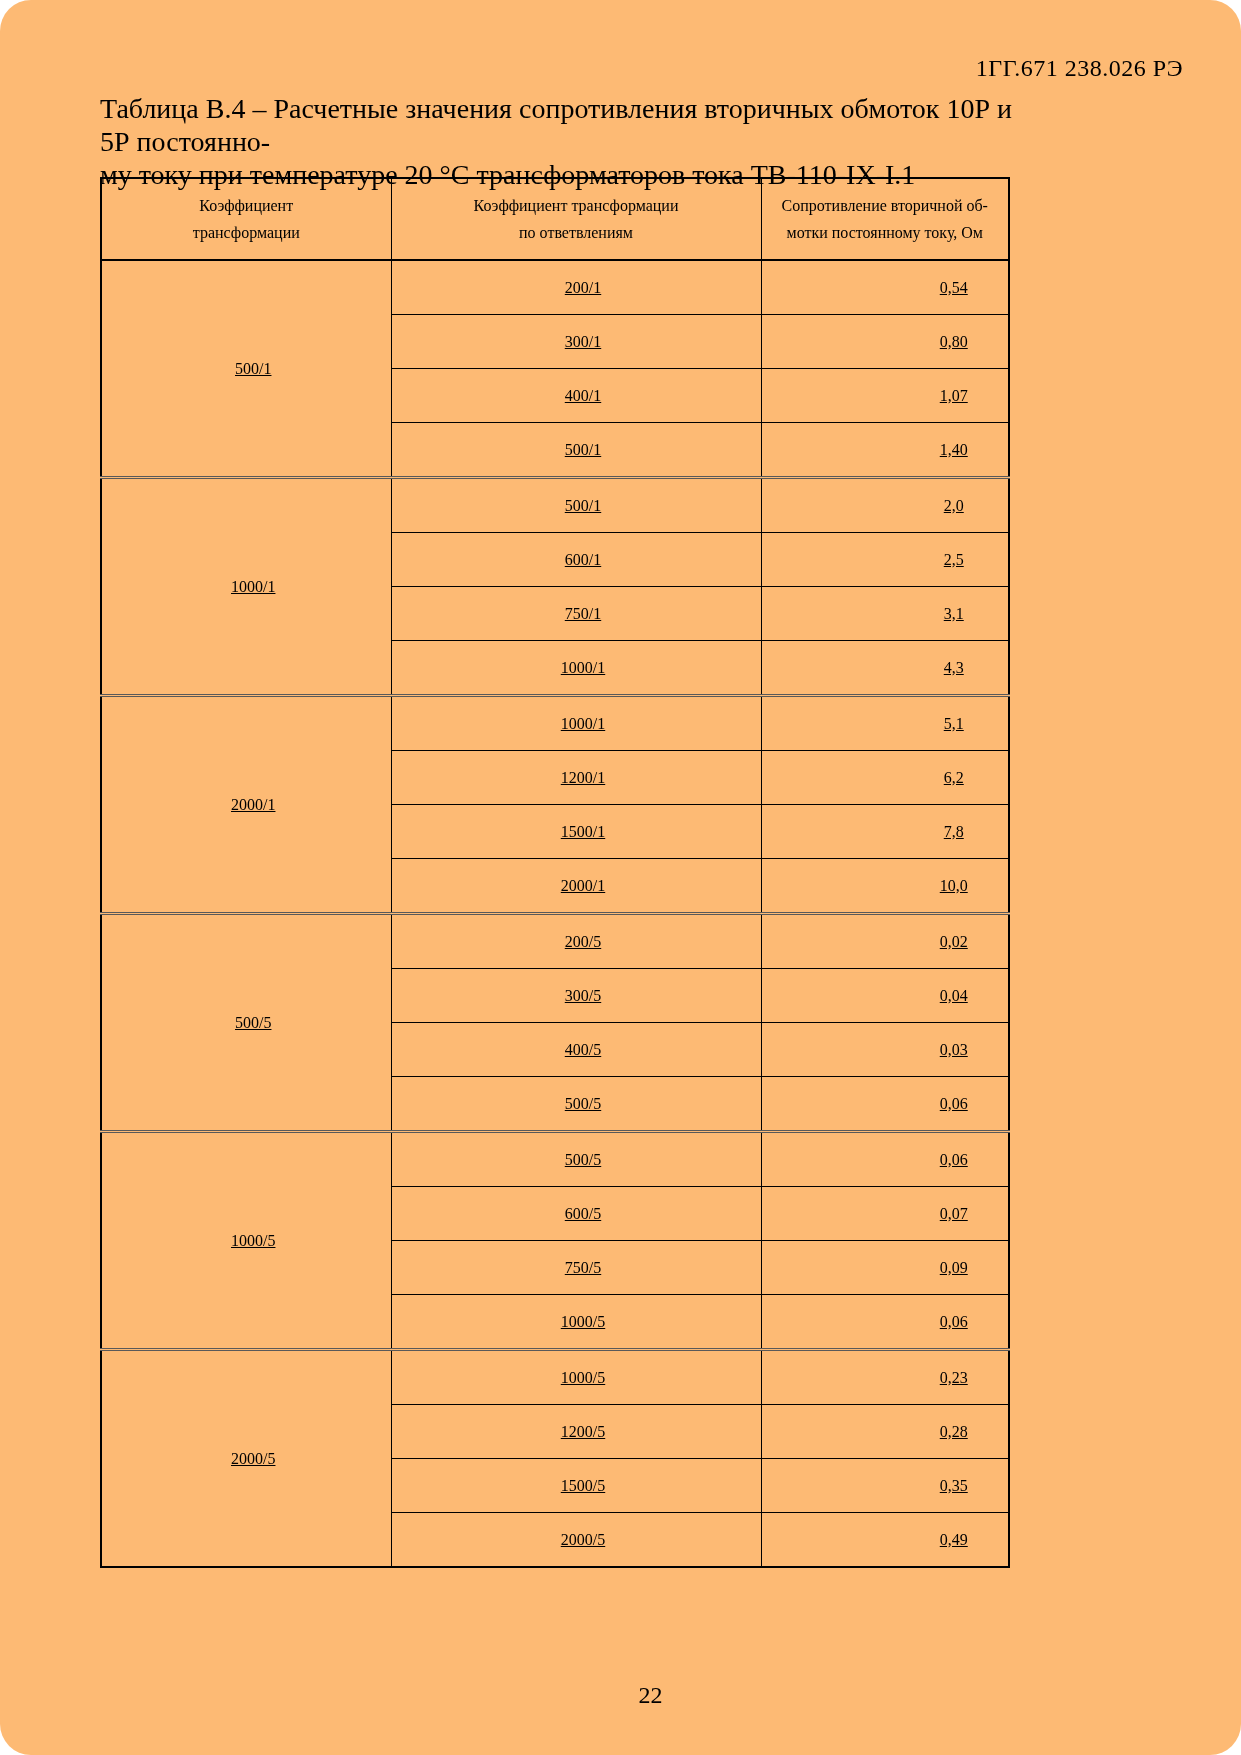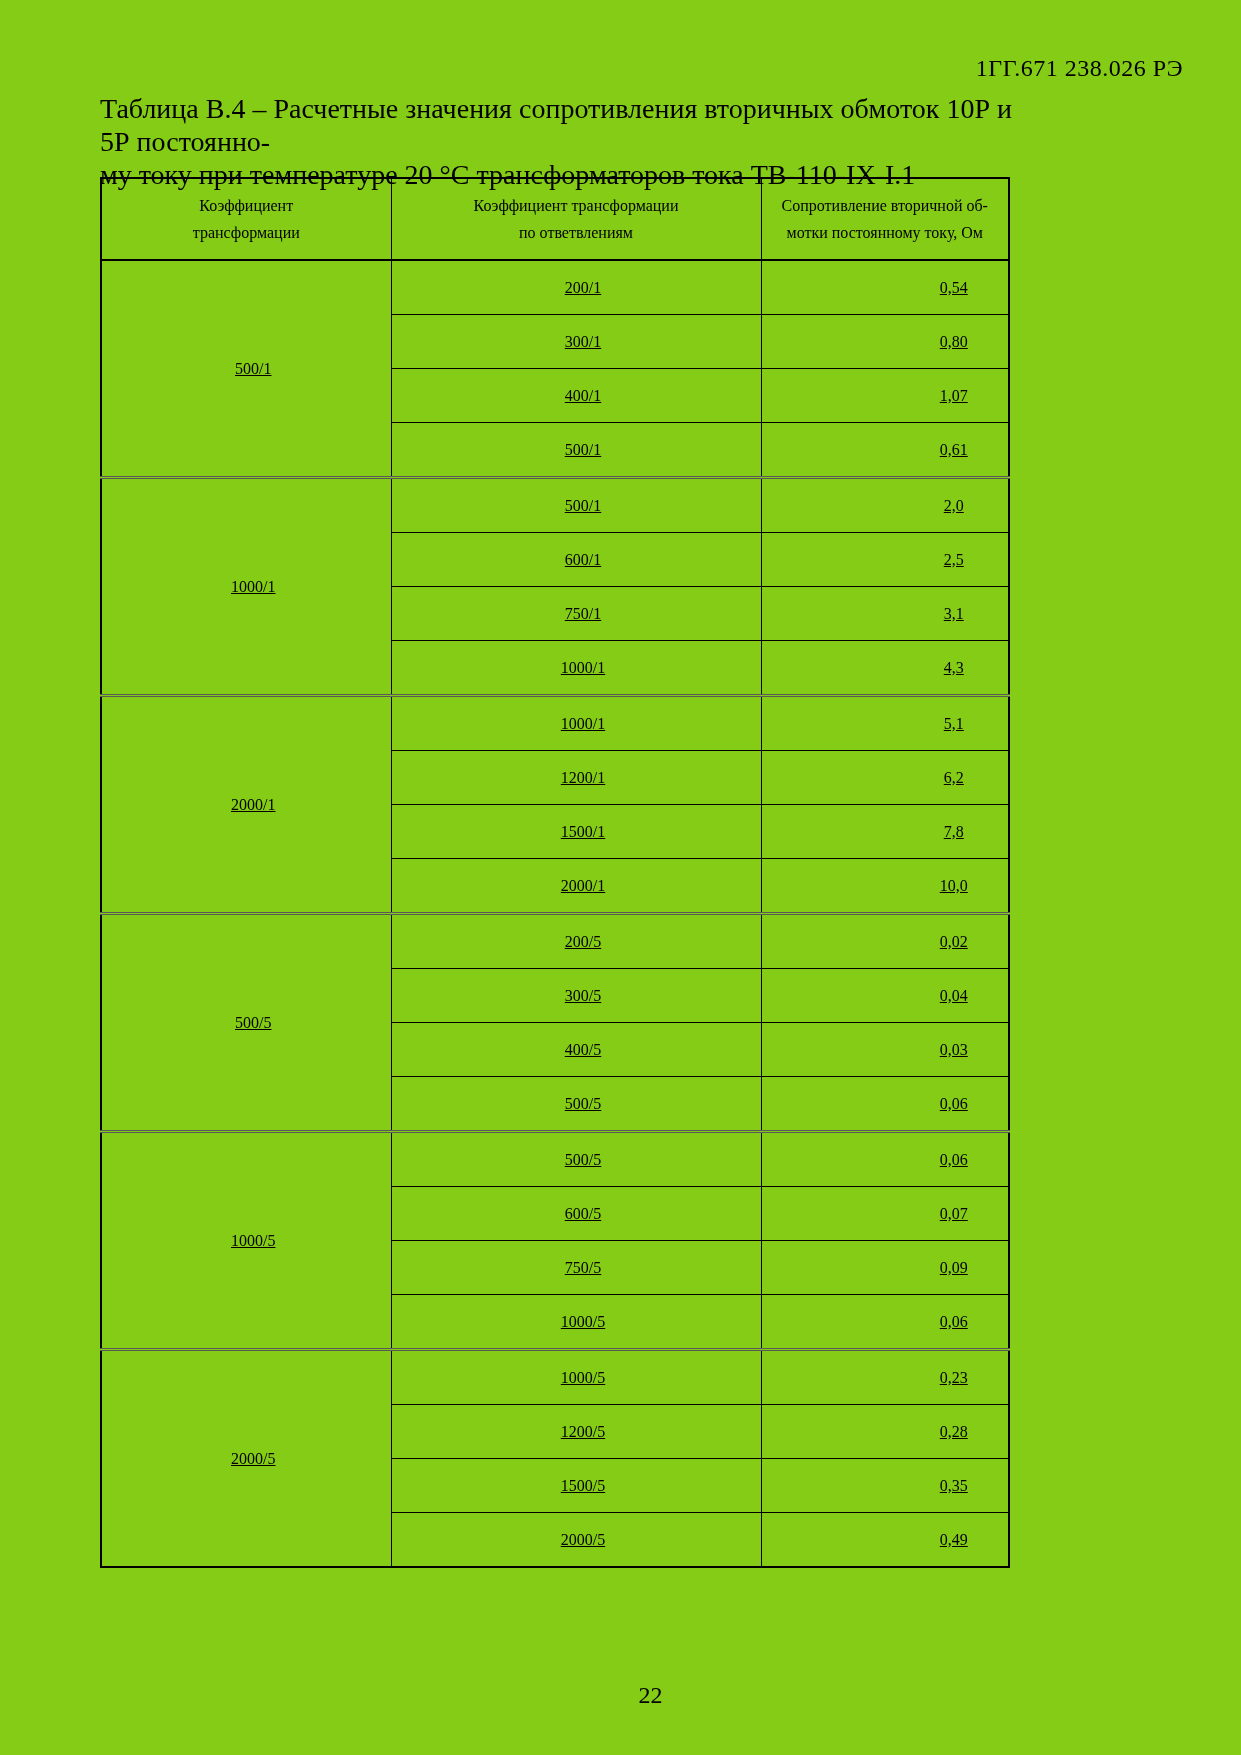--- a/index.html
+++ b/index.html
@@ -6,22 +6,23 @@
     margin: 0;
     padding: 0;
     background: #ffffff;
     color: #000000;
     font-family: "Liberation Serif", "DejaVu Serif", serif;
   }
   .page {
     position: relative;
     width: 1241px;
     height: 1755px;
-    background: #84cc16;
+    background: #fdba74;
     overflow: hidden;
+    border-radius: 31px;
   }
   .doc-number {
     position: absolute;
     top: 55px;
     right: 58px;
     font-size: 24px;
     letter-spacing: 0.5px;
     white-space: nowrap;
   }
   .caption {
@@ -116,21 +117,21 @@
         <tr>
           <td class="tap">300/1</td>
           <td class="res">0,80</td>
         </tr>
         <tr>
           <td class="tap">400/1</td>
           <td class="res">1,07</td>
         </tr>
         <tr>
           <td class="tap">500/1</td>
-          <td class="res">0,61</td>
+          <td class="res">1,40</td>
         </tr>
         <tr class="group-start">
           <td class="ratio" rowspan="4">1000/1</td>
           <td class="tap">500/1</td>
           <td class="res">2,0</td>
         </tr>
         <tr>
           <td class="tap">600/1</td>
           <td class="res">2,5</td>
         </tr>

